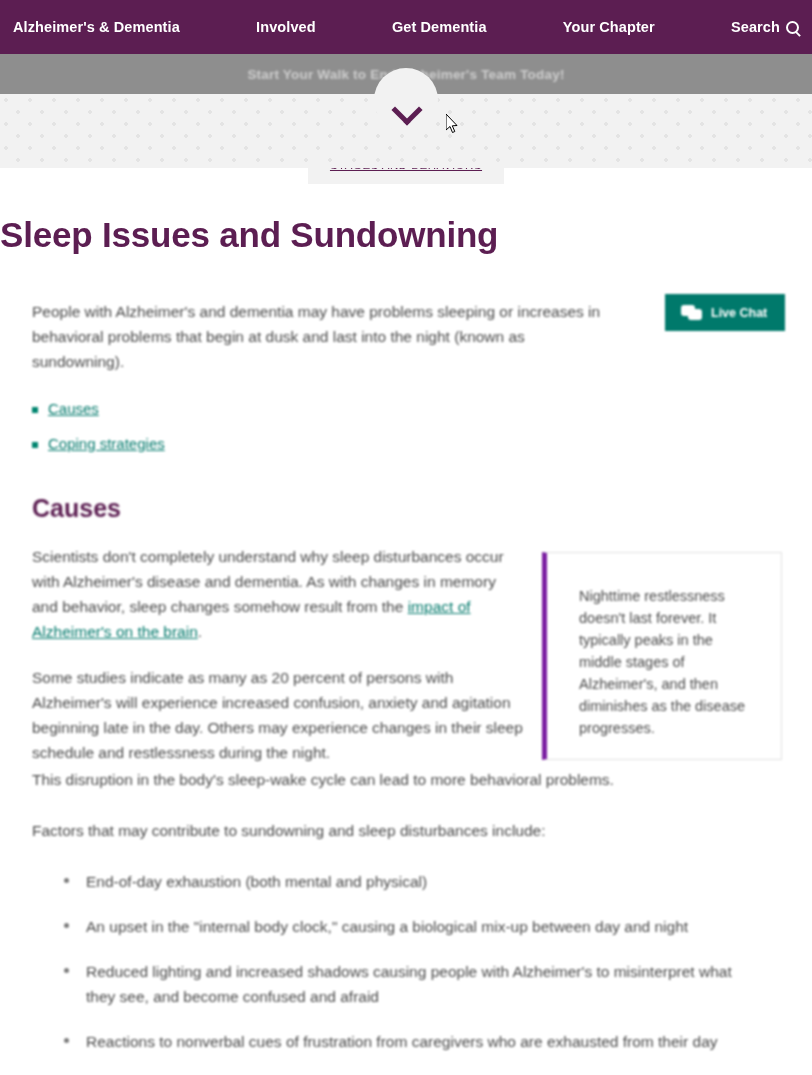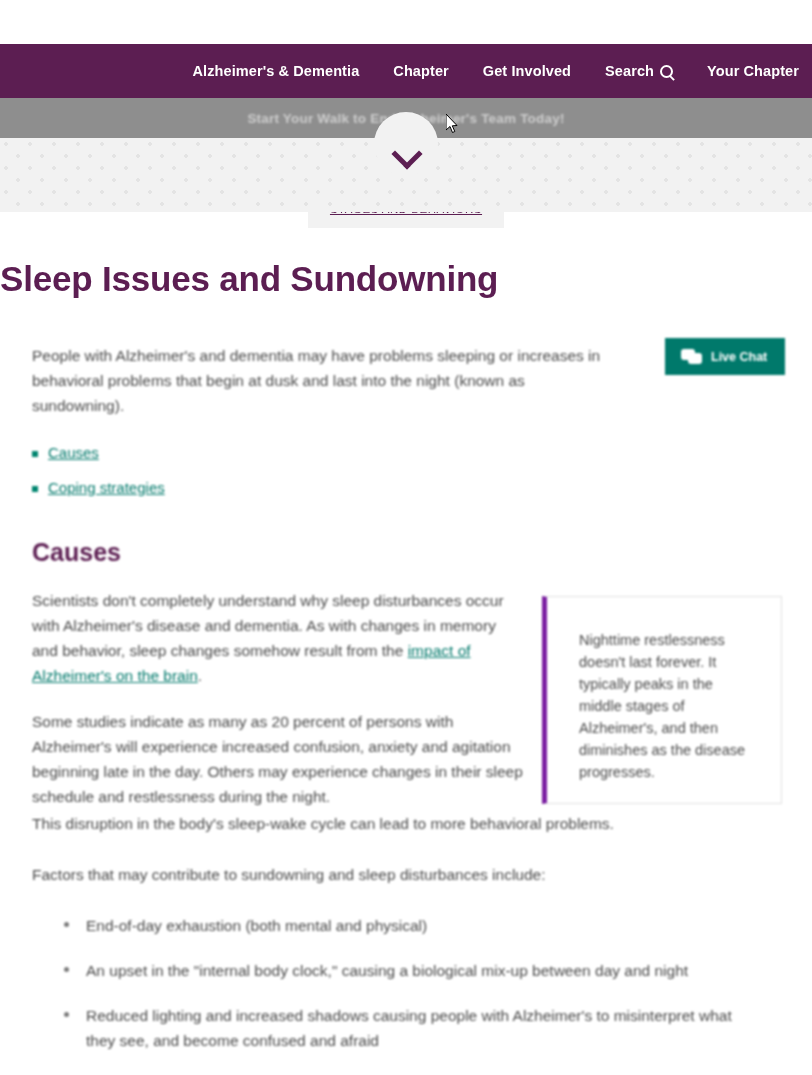--- a/index.html
+++ b/index.html
@@ -17,23 +17,22 @@
     overflow: hidden;
     background: #ffffff;
   }
 
   
   .topnav {
     height: 54px;
     background: #5c1e52;
     display: flex;
     align-items: center;
-    justify-content: flex-end;
+    justify-content: space-between;
     gap: 8px;
-    margin-top: 44px;
   }
   .topnav .nav-item {
     color: #ffffff;
     font-size: 14.5px;
     font-weight: bold;
     letter-spacing: .1px;
     padding: 0 13px;
     white-space: nowrap;
     line-height: 54px;
     cursor: pointer;
@@ -290,27 +289,27 @@
     z-index: 50;
   }
 </style>
 </head>
 <body>
 
 <div class="page">
 
   <div class="topnav">
     <div class="nav-item"><span>Alzheimer's &amp; Dementia</span></div>
-    <div class="nav-item"><span>Chapter</span></div>
-    <div class="nav-item"><span>Get Involved</span></div>
+    <div class="nav-item"><span>Involved</span></div>
+    <div class="nav-item"><span>Get Dementia</span></div>
+    <div class="nav-item"><span>Your Chapter</span></div>
     <div class="nav-item search">
       <span>Search</span>
       <span class="search-glass"></span>
     </div>
-    <div class="nav-item"><span>Your Chapter</span></div>
   </div>
 
   <div class="promoband">
     <span class="promo-text">Start Your Walk to End Alzheimer's Team Today!</span>
   </div>
 
   <div class="hero">
     <div class="chevron-circle">
       <span class="chevron"></span>
     </div>

